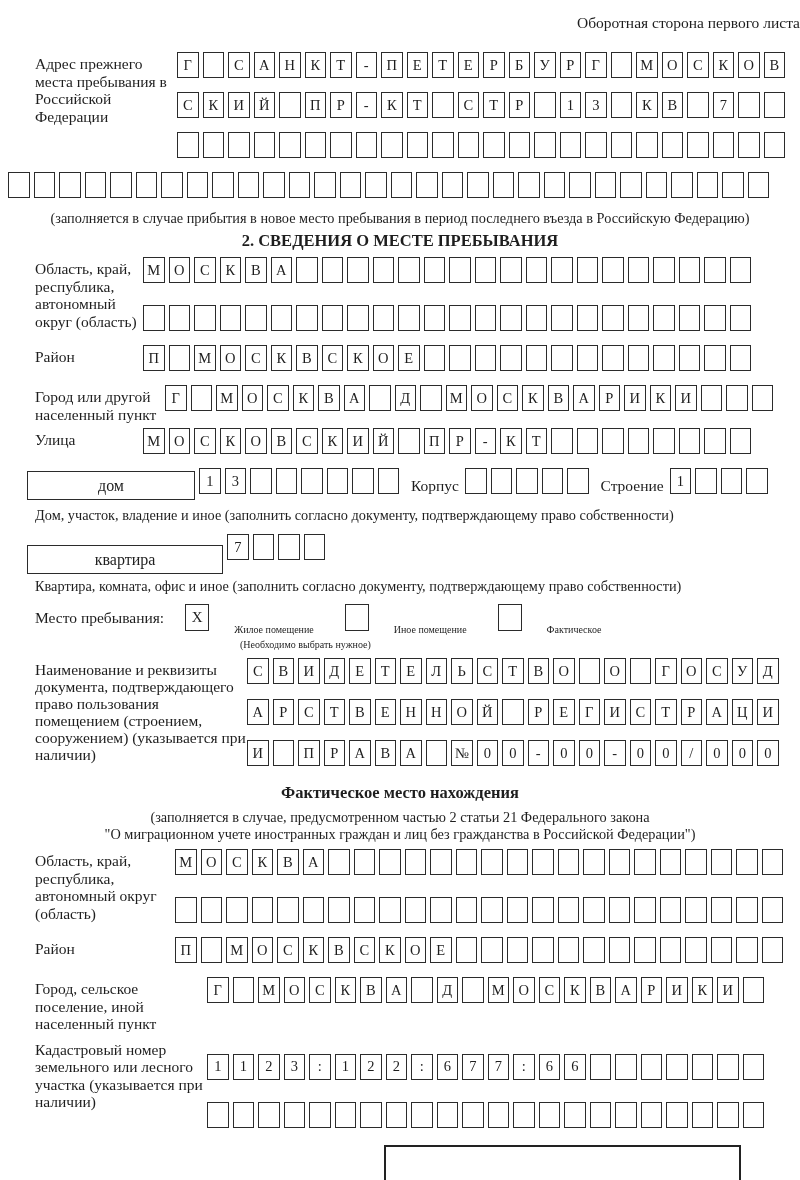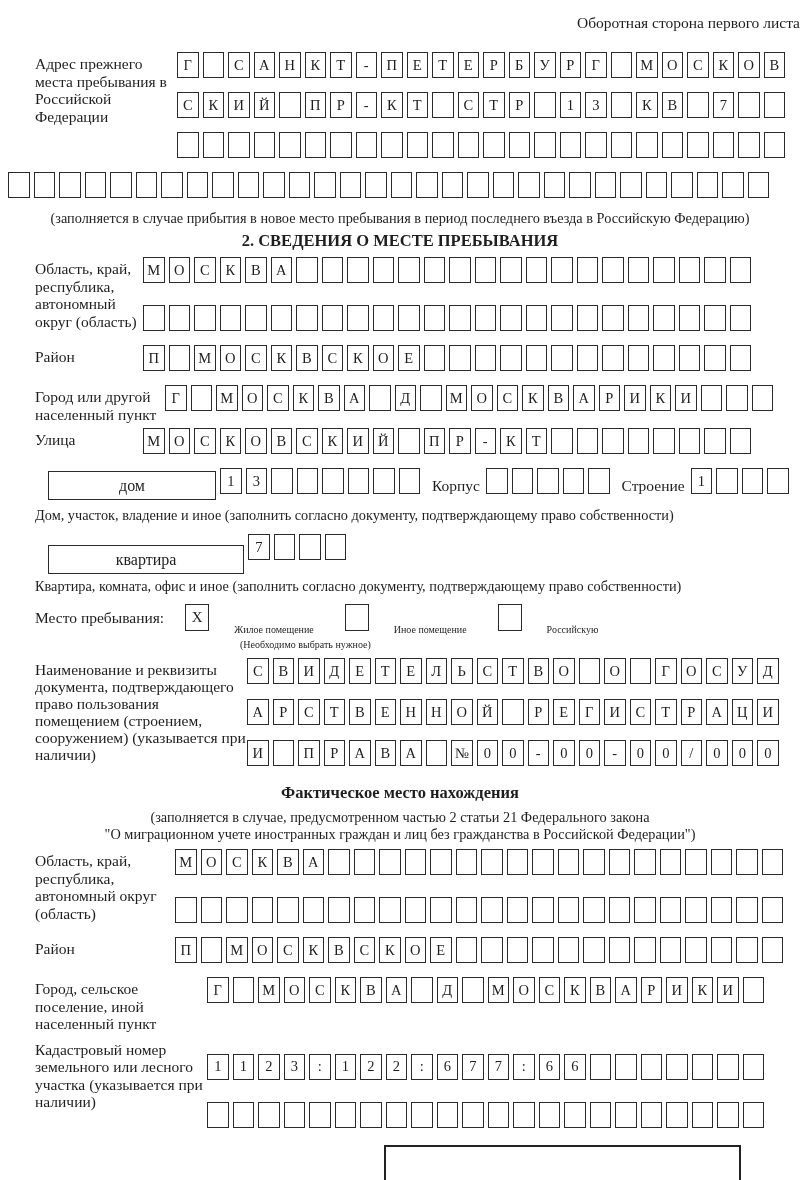--- a/index.html
+++ b/index.html
@@ -37,21 +37,21 @@
   .caption.center { text-align: center; }
   .caption.left { padding-left: 35px; margin-bottom: 6px; }
 
   .sec-title { text-align: center; font-weight: bold; font-size: 16.5px; margin: 5px 0 6px 0; }
 
   .widebox {
     border: 1.6px solid #2b2b2b; height: 29px; display: inline-flex;
     align-items: center; justify-content: center; font-size: 16px; background: #fff;
     flex: 0 0 auto;
   }
-  .domrow, .kvrow { display: flex; align-items: center; padding-left: 48px; margin-bottom: 4px; }
+  .domrow, .kvrow { display: flex; align-items: center; padding-left: 27px; margin-bottom: 4px; }
   .inline-lbl { font-size: 15.5px; padding: 0 6px 0 8px; flex: 0 0 auto; }
   .domrow .cells, .kvrow .cells { margin-top: 0; }
 
   .mestorow { display: flex; align-items: center; padding-left: 35px; margin-bottom: 4px; gap: 11px; }
   .mestorow .mlabel { font-size: 15.5px; margin-right: 10px; }
   .checkbox {
     display: inline-flex; align-items: center; justify-content: center;
     width: 24px; height: 27px; border: 1.6px solid #2b2b2b; font-size: 15px;
     margin-right: 14px; flex: 0 0 auto; background: #fff;
   }
@@ -124,21 +124,21 @@
 </div>
 <div class="caption left">Квартира, комната, офис и иное (заполнить согласно документу, подтверждающему право собственности)</div>
 
 <div class="mestorow">
   <span class="mlabel">Место пребывания:</span>
   <span class="checkbox">X</span>
   <span class="optlabel">Жилое помещение</span>
   <span class="checkbox"></span>
   <span class="optlabel">Иное помещение</span>
   <span class="checkbox"></span>
-  <span class="optlabel">Российскую</span>
+  <span class="optlabel">Фактическое</span>
 </div>
 <div class="mesto-note">(Необходимо выбрать нужное)</div>
 
 <div class="pad">
   <div class="frow">
     <div class="flabel w212" style="line-height:17px;">Наименование и реквизиты документа, подтверждающего право пользования помещением (строением, сооружением) (указывается при наличии)</div>
     <div>
       <div class="cells"><span class="cell">С</span><span class="cell">В</span><span class="cell">И</span><span class="cell">Д</span><span class="cell">Е</span><span class="cell">Т</span><span class="cell">Е</span><span class="cell">Л</span><span class="cell">Ь</span><span class="cell">С</span><span class="cell">Т</span><span class="cell">В</span><span class="cell">О</span><span class="cell"></span><span class="cell">О</span><span class="cell"></span><span class="cell">Г</span><span class="cell">О</span><span class="cell">С</span><span class="cell">У</span><span class="cell">Д</span></div>
       <div class="cells" style="margin-top:6px;"><span class="cell">А</span><span class="cell">Р</span><span class="cell">С</span><span class="cell">Т</span><span class="cell">В</span><span class="cell">Е</span><span class="cell">Н</span><span class="cell">Н</span><span class="cell">О</span><span class="cell">Й</span><span class="cell"></span><span class="cell">Р</span><span class="cell">Е</span><span class="cell">Г</span><span class="cell">И</span><span class="cell">С</span><span class="cell">Т</span><span class="cell">Р</span><span class="cell">А</span><span class="cell">Ц</span><span class="cell">И</span></div>
       <div class="cells" style="margin-top:6px;"><span class="cell">И</span><span class="cell"></span><span class="cell">П</span><span class="cell">Р</span><span class="cell">А</span><span class="cell">В</span><span class="cell">А</span><span class="cell"></span><span class="cell">№</span><span class="cell">0</span><span class="cell">0</span><span class="cell">-</span><span class="cell">0</span><span class="cell">0</span><span class="cell">-</span><span class="cell">0</span><span class="cell">0</span><span class="cell">/</span><span class="cell">0</span><span class="cell">0</span><span class="cell">0</span></div>

